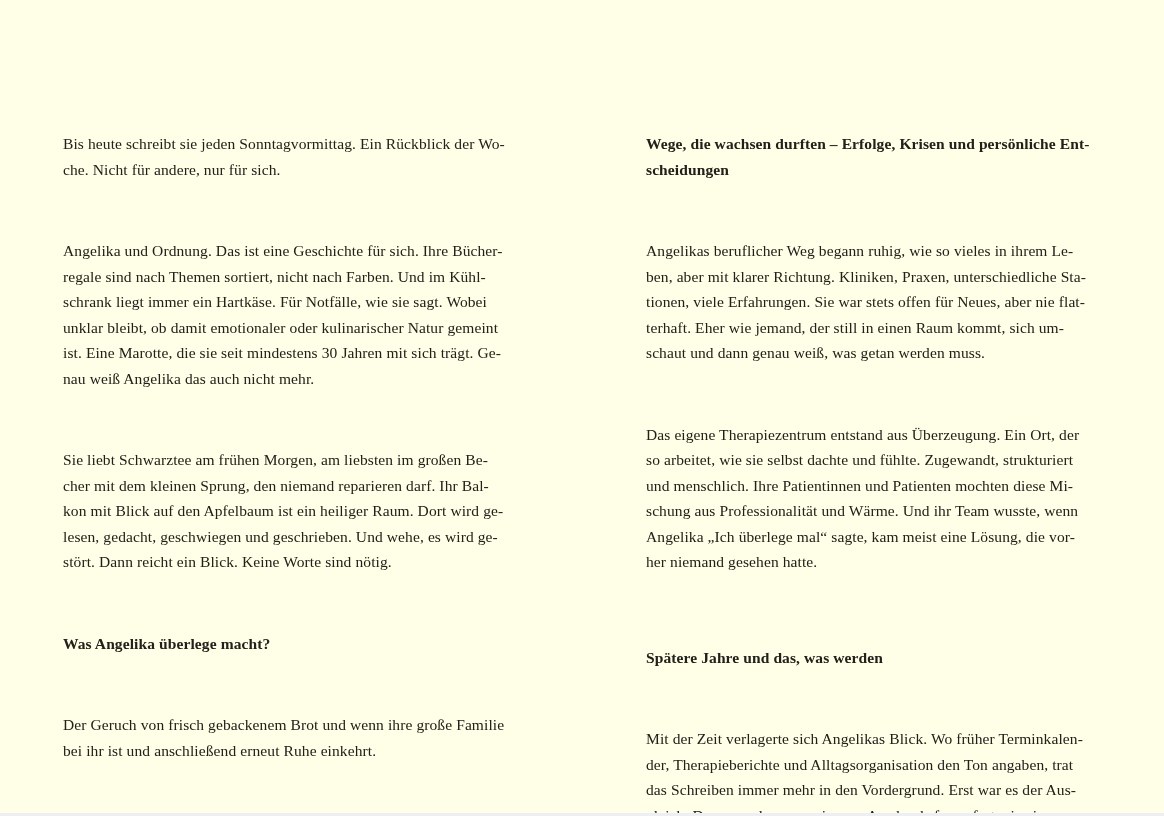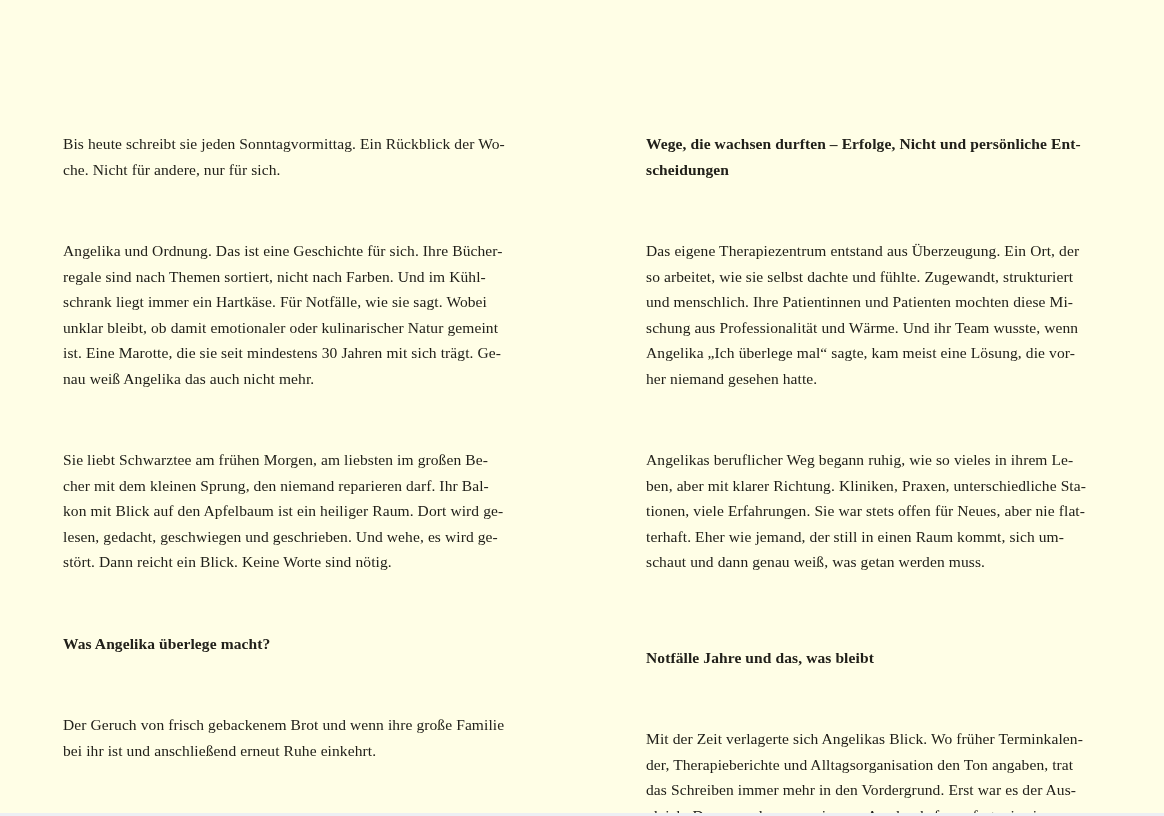--- a/index.html
+++ b/index.html
@@ -75,34 +75,34 @@
 lesen, gedacht, geschwiegen und geschrieben. Und wehe, es wird ge-
 stört. Dann reicht ein Blick. Keine Worte sind nötig.</p>
     <h2 class="head minor">Was Angelika überlege macht?</h2>
     <p class="para">Der Geruch von frisch gebackenem Brot und wenn ihre große Familie
 bei ihr ist und anschließend erneut Ruhe einkehrt.</p>
     
     
   </div>
 
   <div class="col col-right">
-    <h2 class="head major">Wege, die wachsen durften – Erfolge, Nicht und persönliche Ent-
+    <h2 class="head major">Wege, die wachsen durften – Erfolge, Krisen und persönliche Ent-
 scheidungen</h2>
+    <p class="para">Angelikas beruflicher Weg begann ruhig, wie so vieles in ihrem Le-
+ben, aber mit klarer Richtung. Kliniken, Praxen, unterschiedliche Sta-
+tionen, viele Erfahrungen. Sie war stets offen für Neues, aber nie flat-
+terhaft. Eher wie jemand, der still in einen Raum kommt, sich um-
+schaut und dann genau weiß, was getan werden muss.</p>
     <p class="para">Das eigene Therapiezentrum entstand aus Überzeugung. Ein Ort, der
 so arbeitet, wie sie selbst dachte und fühlte. Zugewandt, strukturiert
 und menschlich. Ihre Patientinnen und Patienten mochten diese Mi-
 schung aus Professionalität und Wärme. Und ihr Team wusste, wenn
 Angelika „Ich überlege mal“ sagte, kam meist eine Lösung, die vor-
 her niemand gesehen hatte.</p>
-    <p class="para">Angelikas beruflicher Weg begann ruhig, wie so vieles in ihrem Le-
-ben, aber mit klarer Richtung. Kliniken, Praxen, unterschiedliche Sta-
-tionen, viele Erfahrungen. Sie war stets offen für Neues, aber nie flat-
-terhaft. Eher wie jemand, der still in einen Raum kommt, sich um-
-schaut und dann genau weiß, was getan werden muss.</p>
-    <h2 class="head major">Notfälle Jahre und das, was bleibt</h2>
+    <h2 class="head major">Spätere Jahre und das, was werden</h2>
     <p class="para">Mit der Zeit verlagerte sich Angelikas Blick. Wo früher Terminkalen-
 der, Therapieberichte und Alltagsorganisation den Ton angaben, trat
 das Schreiben immer mehr in den Vordergrund. Erst war es der Aus-
 gleich. Dann wurde es zur eigenen Ausdrucksform, fast wie eine
 zweite Sprache.</p>
     
     
   </div>
 
 </div>

